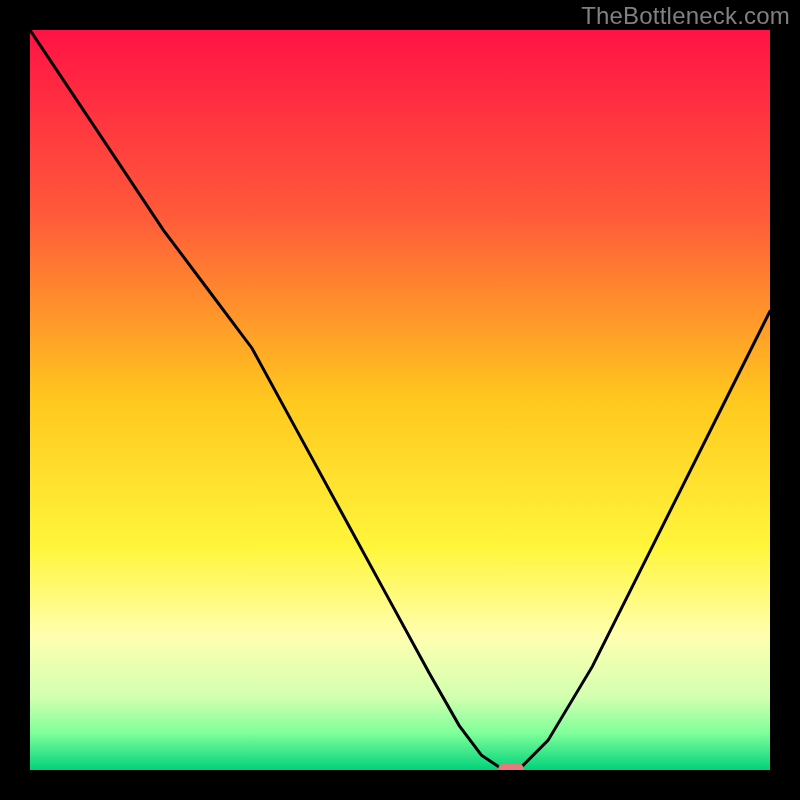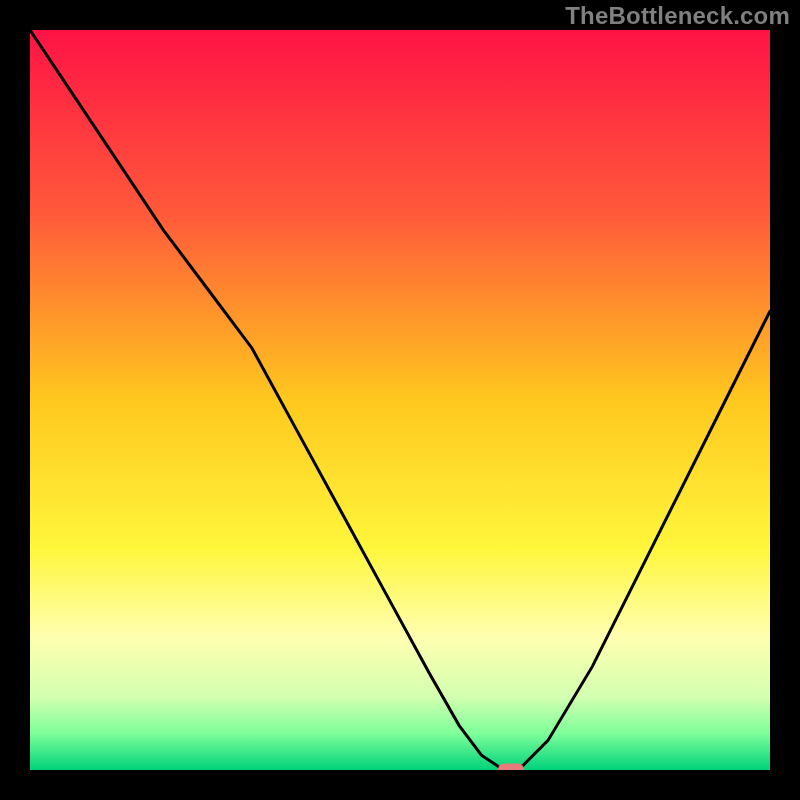--- a/index.html
+++ b/index.html
@@ -16,21 +16,21 @@
     width: 800px;
     height: 800px;
     background: #000;
   }
   .watermark {
     position: absolute;
     top: 2px;
     right: 10px;
     color: #808080;
     font-size: 24px;
-    font-weight: 700;
+    font-weight: 400;
     letter-spacing: 0.2px;
     z-index: 10;
   }
   .plot-area {
     position: absolute;
     left: 30px;
     top: 30px;
     width: 740px;
     height: 740px;
     overflow: hidden;

